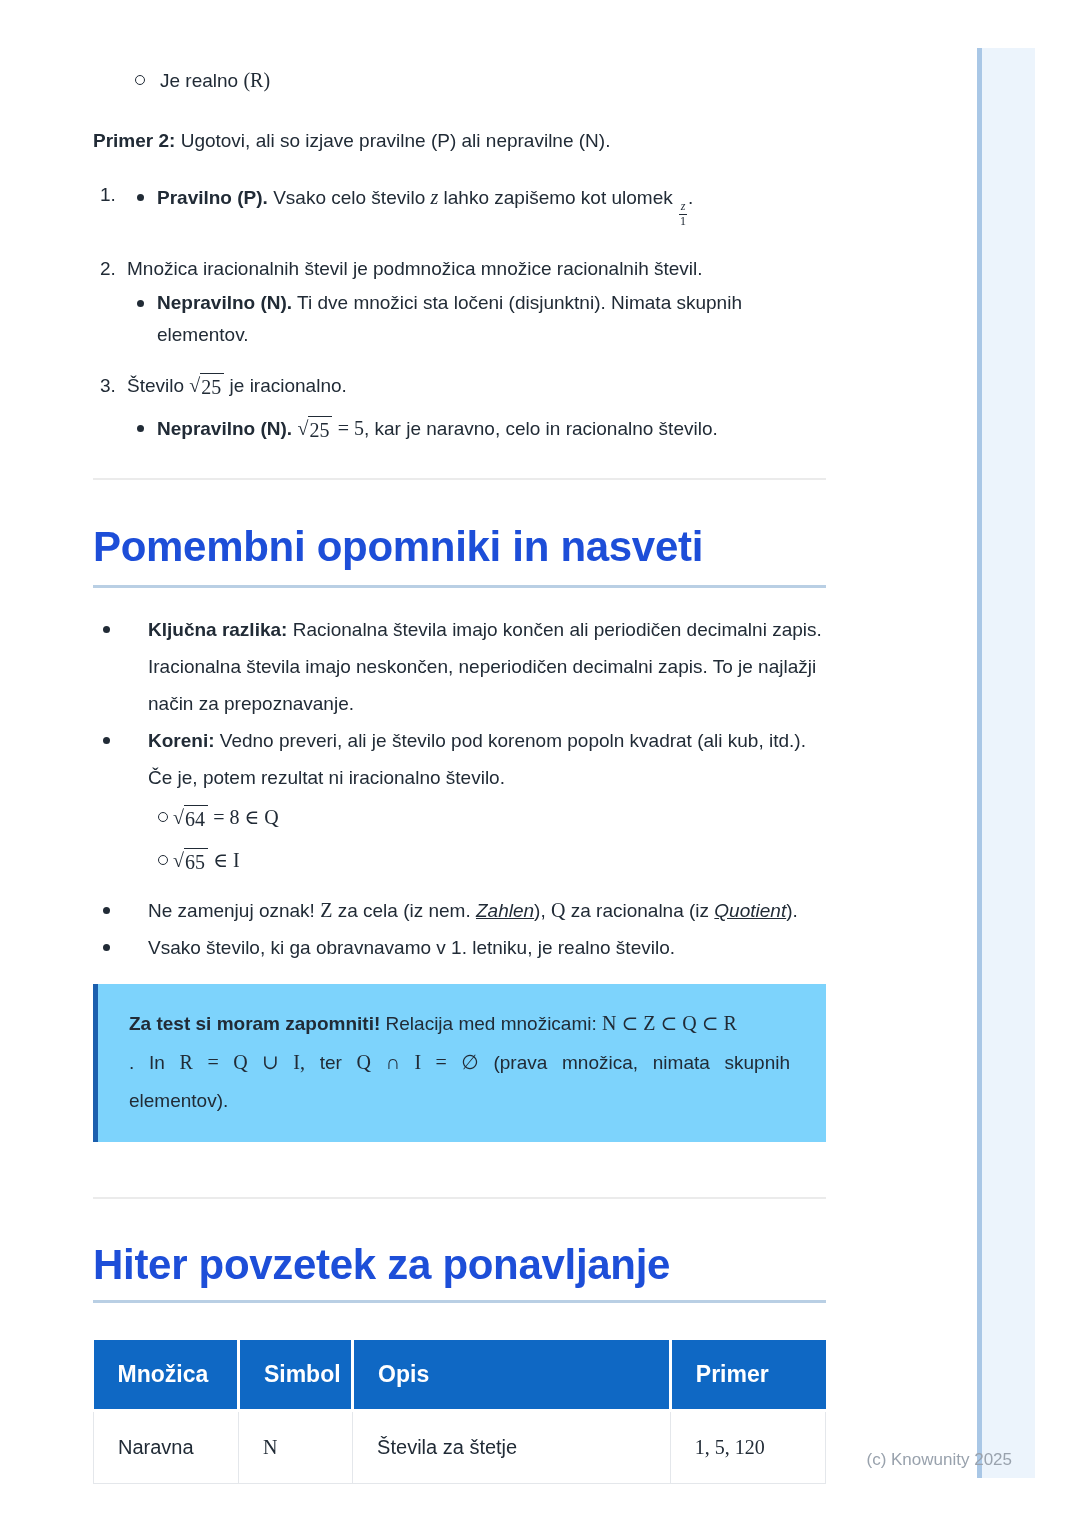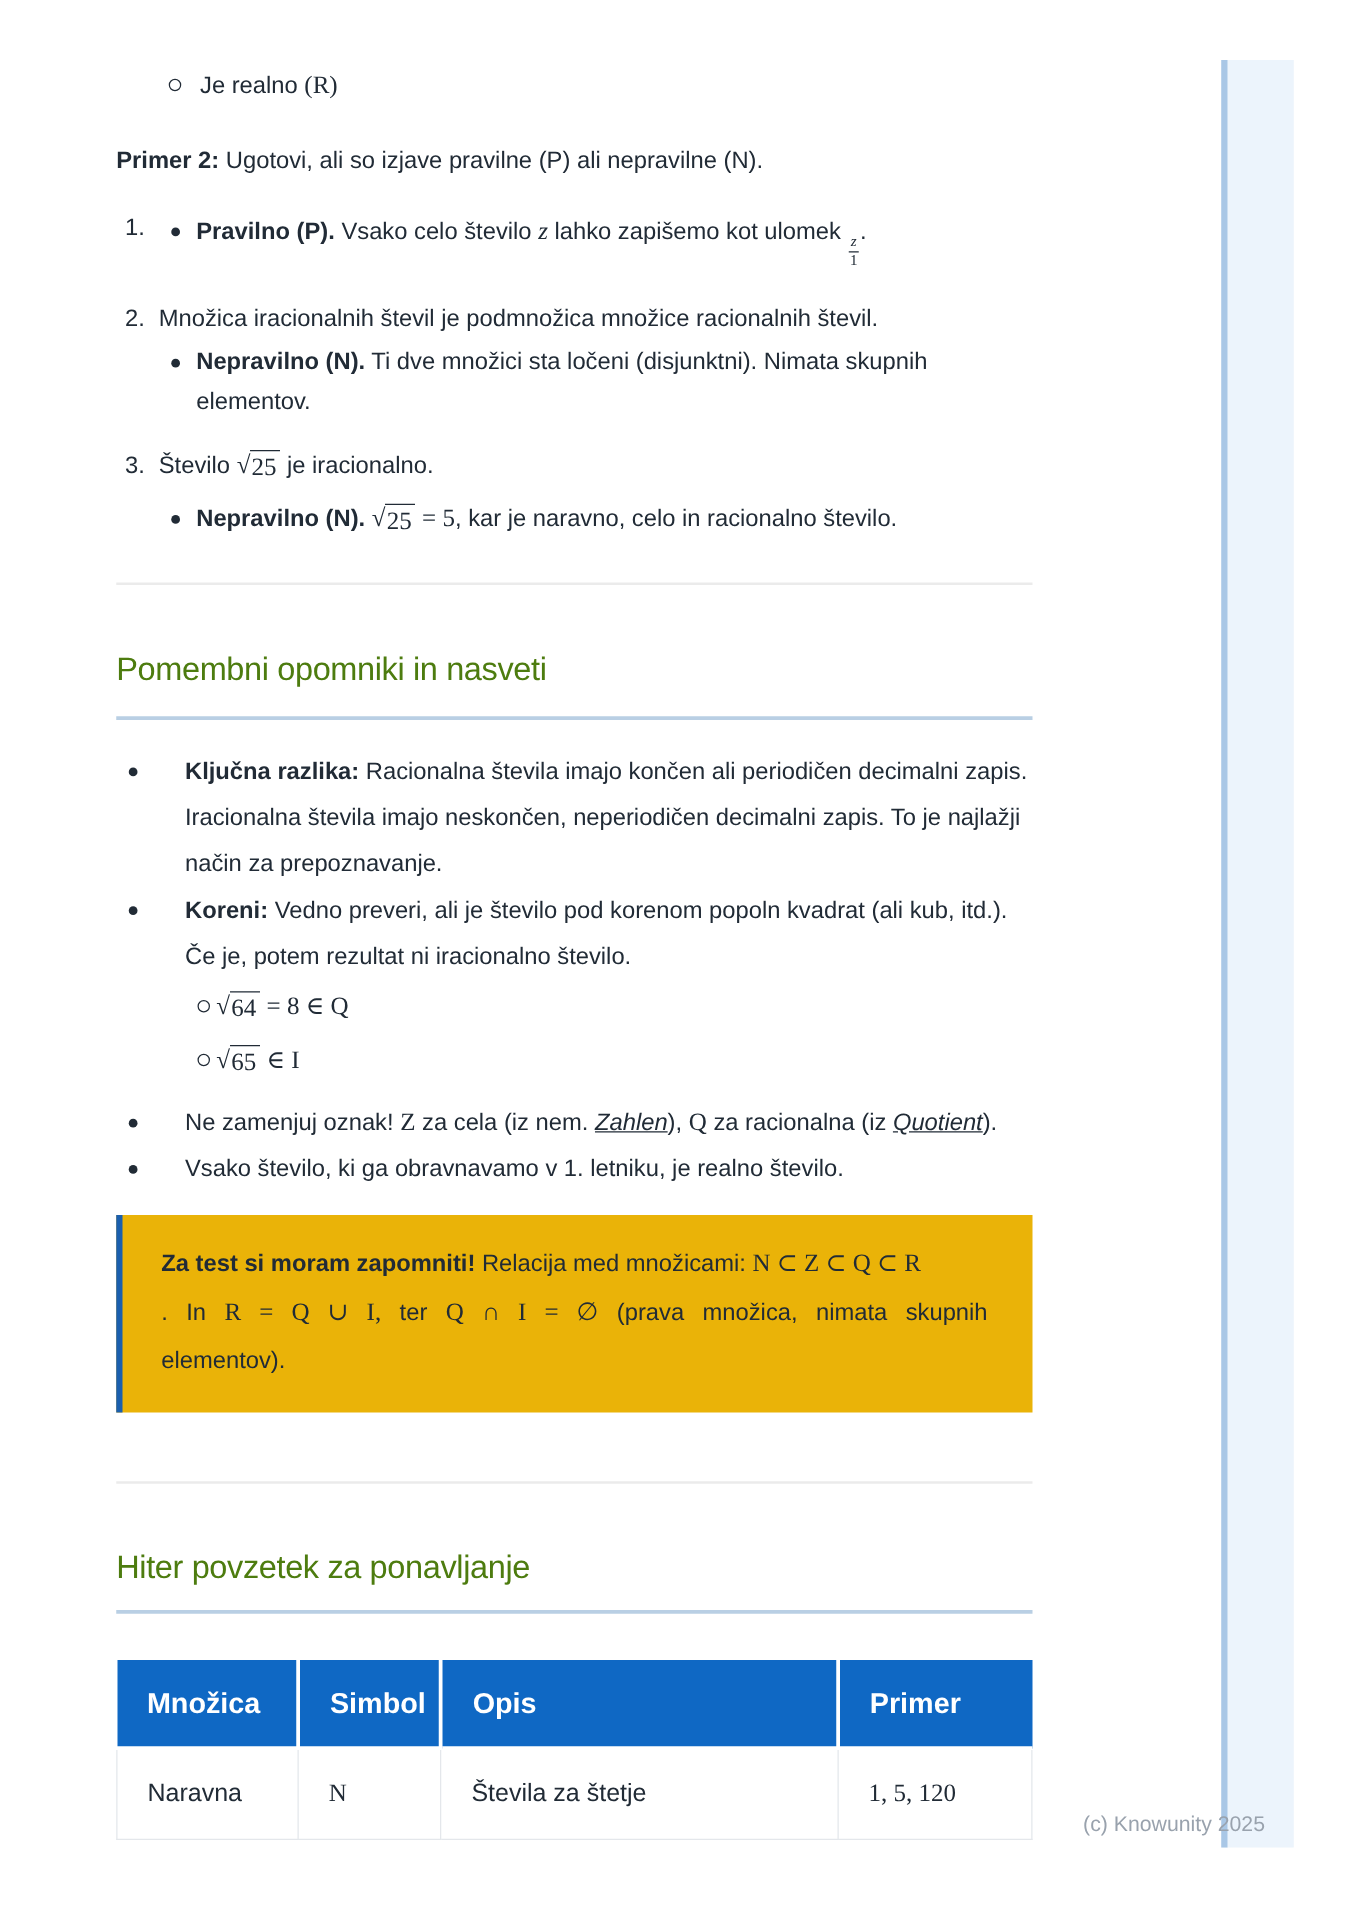--- a/index.html
+++ b/index.html
@@ -2,21 +2,21 @@
 <html><head>
 <meta charset="utf-8">
 <style>
   html,body { margin:0; padding:0; }
   body {
     width:1080px; height:1528px; position:relative; overflow:hidden;
     background:#ffffff; color:#212b36;
     font-family:"Liberation Sans","DejaVu Sans",sans-serif;
     -webkit-font-smoothing:antialiased;
   }
-  .content { position:absolute; left:93px; top:0; width:733px; height:1360px; font-size:19px; }
+  .content { position:absolute; left:93px; top:12px; width:733px; height:1360px; font-size:19px; }
 
   
   .row { display:flex; align-items:flex-start; }
   .marker-cell { flex:none; display:flex; justify-content:flex-start; }
   .dot   { width:7px; height:7px; border-radius:50%; background:#212b36; margin-top:13px; }
   .circ  { width:8px; height:8px; border-radius:50%; border:1.5px solid #212b36; background:transparent; margin-top:11px; }
   .text-cell { flex:1 1 auto; }
 
   
   .m, .serif { font-family:"Liberation Serif","DejaVu Serif",serif; font-size:20px; }
@@ -39,32 +39,32 @@
   .ol-item { margin-top:24px; }
   .ol-item:first-child { margin-top:0; }
   .ol-num { flex:none; width:34px; padding-left:7px; box-sizing:border-box; }
   .ol-sub { margin-left:44px; margin-top:2px; }
   .ol-sub .marker-cell { width:20px; }
   .tall { line-height:38px; }
   .mt4 { margin-top:4px; }
 
   
   .hrule { height:2px; background:#ebebeb; border:none; margin:0; }
-  .h2 { color:#4d7c0f; font-size:26px; font-weight:400; line-height:40px; margin:47px 0 0 0; letter-spacing:-0.3px; }
+  .h2 { color:#1d4ed8; font-size:42px; font-weight:700; line-height:40px; margin:47px 0 0 0; letter-spacing:-0.3px; }
   .h-underline { height:3px; background:#b9cfe4; margin-top:18px; }
 
   .blockB { position:absolute; top:466px; left:0; width:733px; }
   .tips { margin-top:23px; line-height:37px; }
   .tip { margin-top:0;gap:22px; }
   .tip .marker-cell { width:33px; padding-left:10px; box-sizing:border-box; }
   .tip-sub { margin-left:44px; line-height:42px; }
   .tip-sub .marker-cell { width:25px; }
   .tip-mt { margin-top:10px; }
 
-  .callout { margin-top:18px; background:#eab308; border-left:5px solid #1b5fae;
+  .callout { margin-top:18px; background:#7dd3fc; border-left:5px solid #1b5fae;
              padding:20px 36px 22px 31px; line-height:38px; }
   .callout .just { text-align:justify; text-align-last:justify; }
 
   .blockC { position:absolute; top:1185px; left:0; width:733px; }
   .blockC .h2 { margin-top:46px; }
   .blockC .h-underline { margin-top:15px; }
 
   
   table.summary { width:100%; border-collapse:collapse; margin-top:37px; table-layout:fixed; }
   table.summary th {

